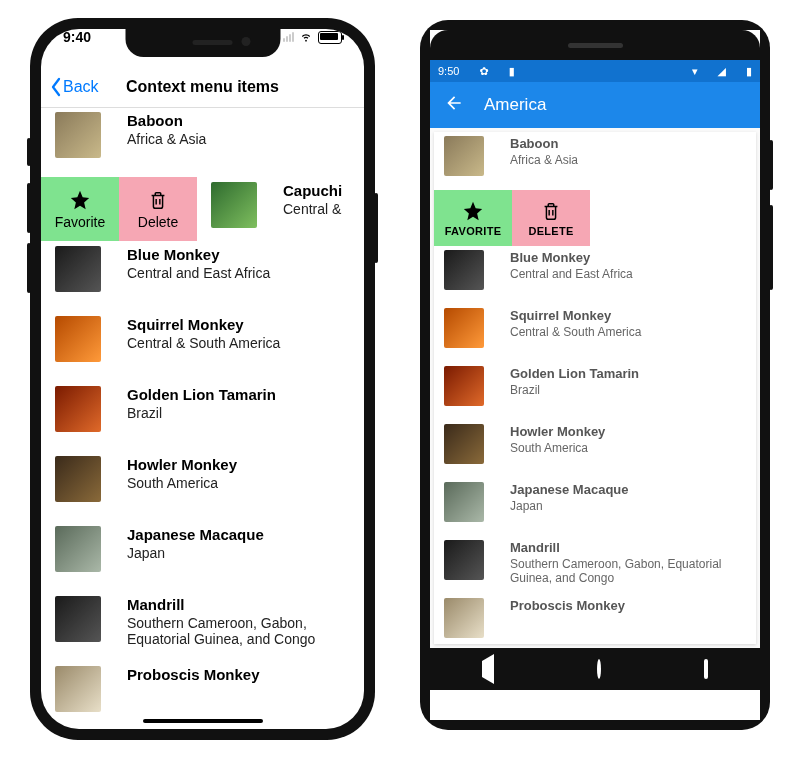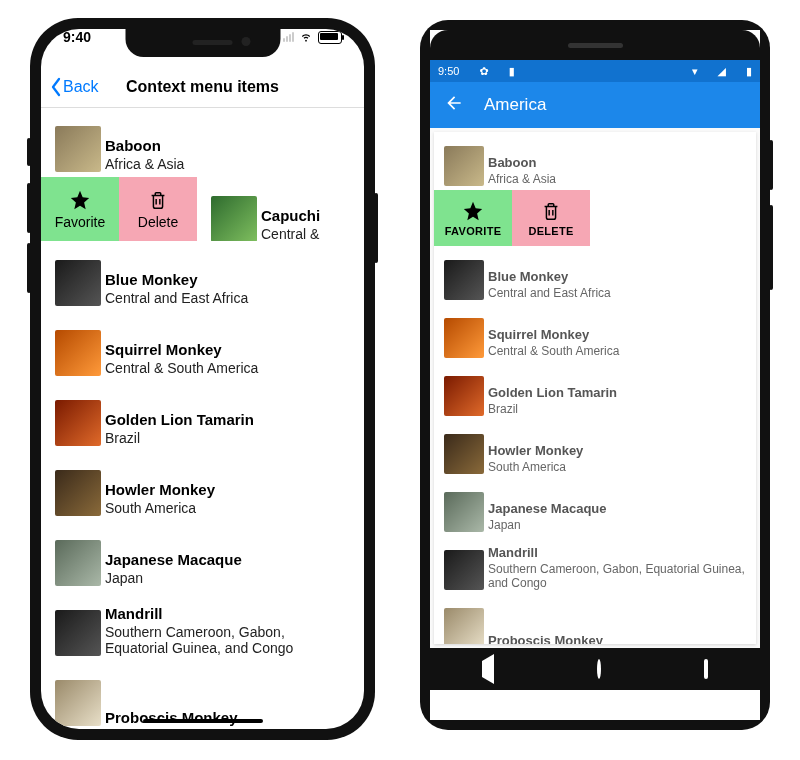--- a/index.html
+++ b/index.html
@@ -21,21 +21,21 @@
   .sig i{width:2px;background:#ccc;border-radius:1px}
   .sig i:nth-child(1){height:4px}.sig i:nth-child(2){height:6px}.sig i:nth-child(3){height:8px}.sig i:nth-child(4){height:10px}
   .batt{display:inline-block;width:22px;height:11px;border:1px solid #000;border-radius:3px;position:relative}
   .batt::after{content:"";position:absolute;right:-3px;top:3px;width:2px;height:5px;background:#000;border-radius:1px}
   .batt::before{content:"";position:absolute;left:1px;top:1px;width:18px;height:7px;background:#000;border-radius:1px}
   .navbar-ios{height:40px;border-bottom:1px solid #ddd;display:flex;align-items:center;position:relative}
   .back-ios{color:#007aff;font-size:16px;display:flex;align-items:center;padding-left:8px}
   .back-ios svg{width:14px;height:20px}
   .nav-title-ios{position:absolute;left:0;right:0;text-align:center;font-weight:600;font-size:16px;pointer-events:none}
   .list{position:absolute;top:78px;bottom:0;left:0;right:0;overflow:hidden}
-  .row{display:flex;align-items:flex-end;padding:5px 14px;min-height:56px;gap:4px}
+  .row{display:flex;align-items:flex-start;padding:5px 14px;min-height:56px;gap:26px}
   .row.ios{min-height:60px}
   .thumb{width:46px;height:46px;border-radius:2px;flex-shrink:0}
   .txt{display:flex;flex-direction:column;gap:2px;min-width:0}
   .name{font-weight:700;font-size:15px}
   .loc{color:#222;font-size:14px}
   .android .name{font-size:13px;color:#555}
   .android .loc{font-size:12px;color:#666}
   
   .swipe{display:flex;overflow:hidden;height:64px}
   .android .swipe{height:56px}

